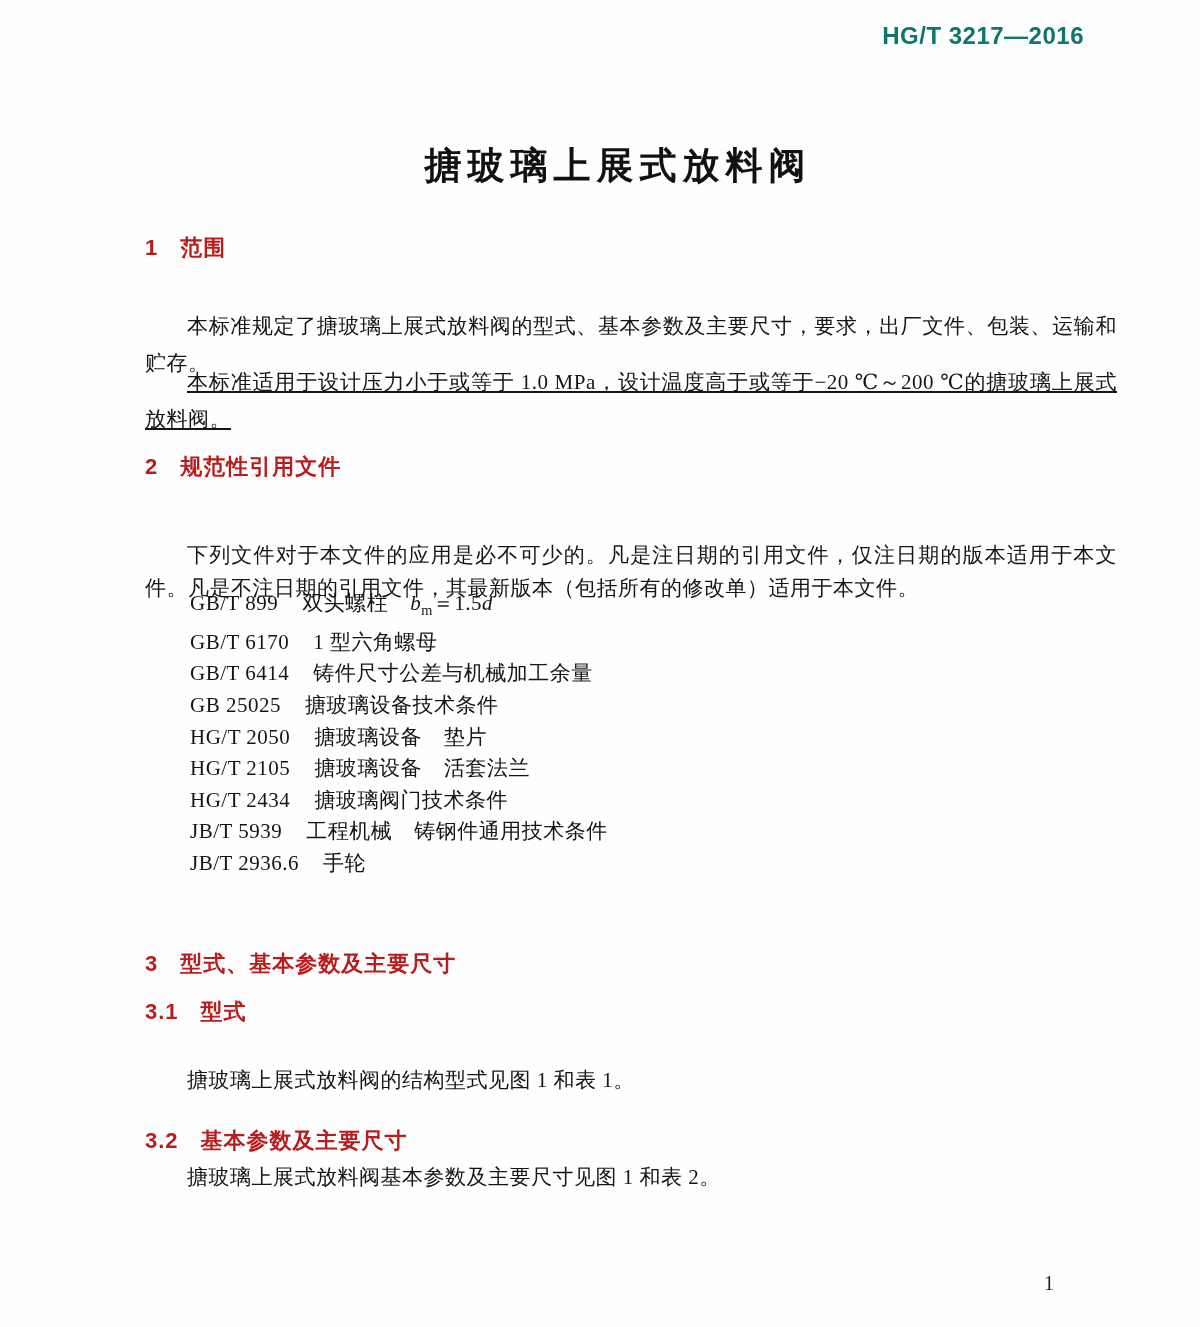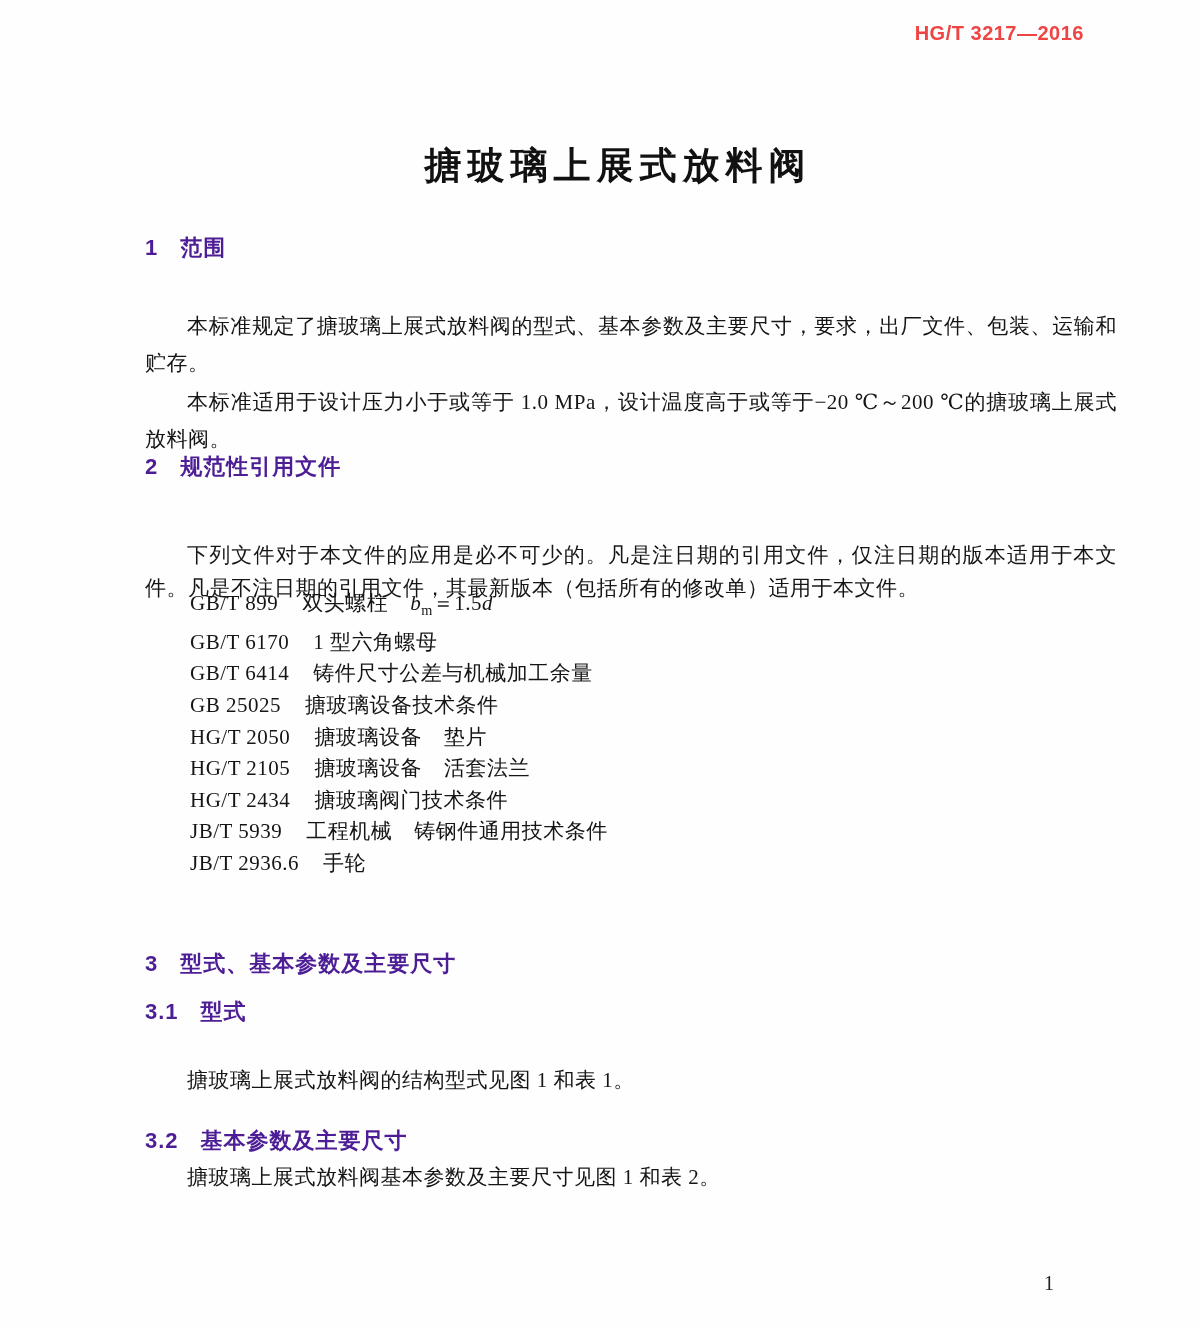--- a/index.html
+++ b/index.html
@@ -12,23 +12,23 @@
     color: #1a1a1a;
     font-family: "Liberation Serif", "DejaVu Serif", serif;
     overflow: hidden;
   }
   .std-code {
     position: absolute;
     top: 22px;
     right: 116px;
     font-family: "Liberation Sans", "DejaVu Sans", sans-serif;
     font-weight: 700;
-    font-size: 20px;
+    font-size: 24px;
     letter-spacing: 0.5px;
-    color: #ef4444;
+    color: #0f766e;
   }
   .doc-title {
     position: absolute;
     top: 116px;
     left: 0;
     right: 0;
     text-align: center;
     transform: translateX(18px);
     font-family: "Liberation Sans", "DejaVu Sans", sans-serif;
     font-weight: 700;
@@ -36,21 +36,21 @@
     letter-spacing: 6px;
     color: #111;
   }
   .sec-heading {
     position: absolute;
     left: 145px;
     font-family: "Liberation Sans", "DejaVu Sans", sans-serif;
     font-weight: 700;
     font-size: 22px;
     letter-spacing: 1px;
-    color: #4c1d95;
+    color: #b91c1c;
   }
   .sec-heading .sec-num { margin-right: 22px; }
   .para {
     position: absolute;
     left: 145px;
     width: 972px;
     font-size: 21px;
     line-height: 37px;
     text-align: justify;
     text-indent: 2em;
@@ -77,21 +77,21 @@
   .page-num {
     position: absolute;
     top: 1272px;
     left: 1044px;
     font-size: 20px;
     color: #222;
   }
   
   #h-sec1   { top: 233px; }
   #p-1-1    { top: 287px; font-family: Liberation Serif, serif; }
-  #p-1-2    { top: 363px; }
+  #p-1-2    { top: 343px; text-decoration: underline; }
   #h-sec2   { top: 452px; }
   #p-2-1    { top: 518px; line-height: 33px; }
   #h-sec3   { top: 937px; margin-top: 12px; }
   #h-sec31  { top: 997px; }
   #p-3-1    { top: 1041px; }
   #h-sec32  { top: 1126px; }
   #p-3-2    { top: 1138px; }
 </style>
 </head>
 <body>

